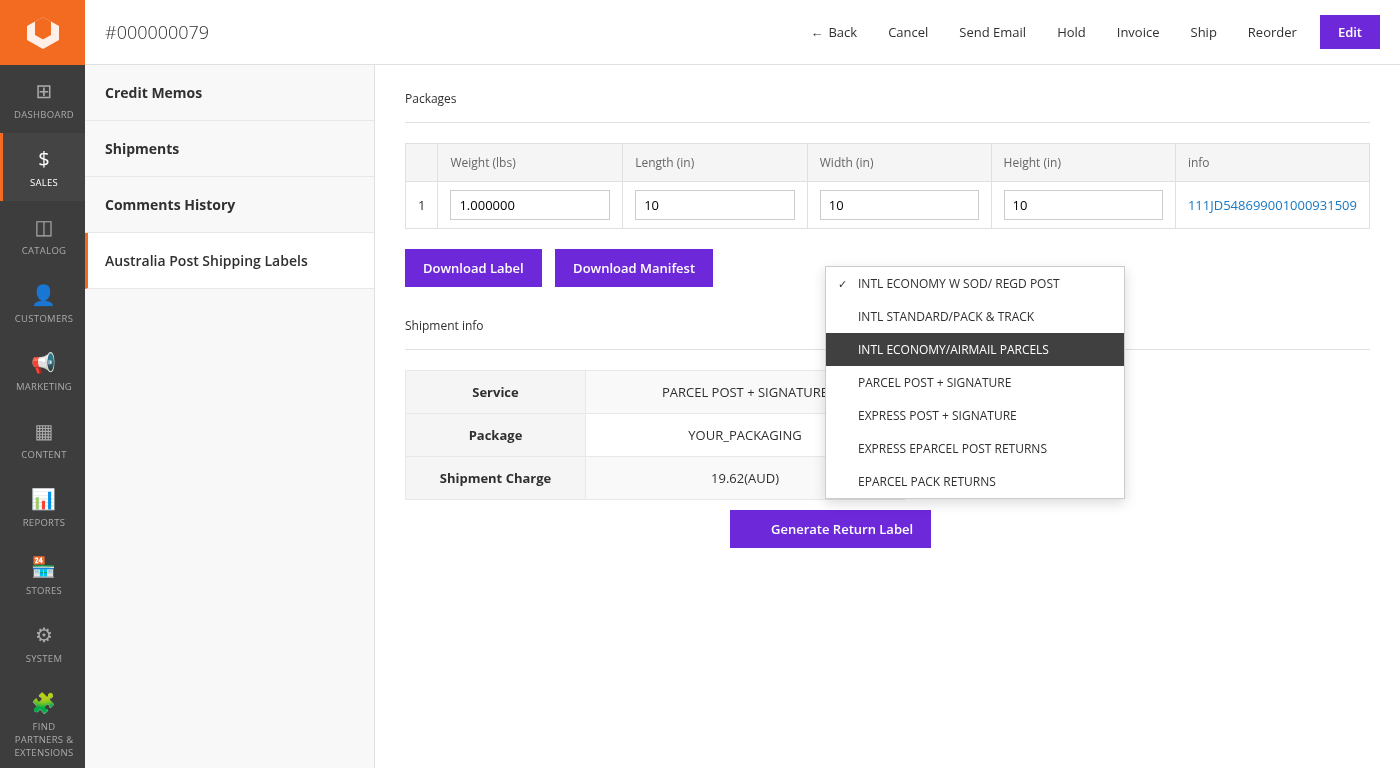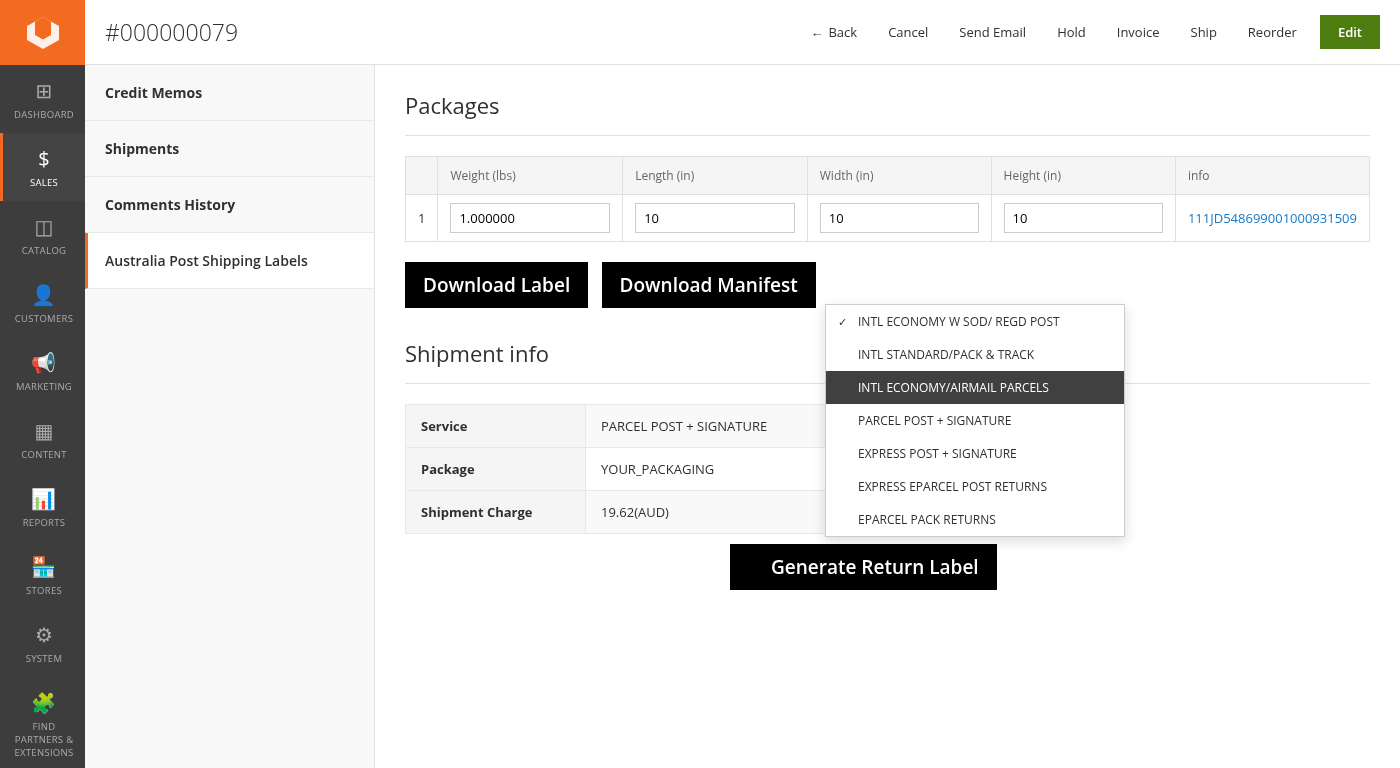--- a/index.html
+++ b/index.html
@@ -56,42 +56,42 @@
     .top-header {
       background: #fff;
       border-bottom: 1px solid #e0e0e0;
       display: flex;
       align-items: center;
       padding: 0 20px;
       height: 65px;
       flex-shrink: 0;
     }
     .order-title {
-      font-size: 23px;
+      font-size: 18px;
       font-weight: 300;
       color: #303030;
       flex: 1;
     }
     .header-actions {
       display: flex;
       align-items: center;
       gap: 15px;
     }
     .header-btn {
       background: none;
       border: none;
       cursor: pointer;
       font-size: 13px;
       color: #303030;
       padding: 5px 8px;
       font-family: inherit;
     }
     .header-btn.back { display: flex; align-items: center; gap: 5px; }
     .header-btn-edit {
-      background: #4d7c0f;
+      background: #6d28d9;
       color: #fff;
       border: none;
       padding: 8px 18px;
       font-size: 13px;
       cursor: pointer;
       font-family: inherit;
       font-weight: 600;
     }
 
     
@@ -131,21 +131,21 @@
     .main-panel {
       flex: 1;
       overflow-y: auto;
       background: #fff;
       padding: 25px 30px;
       position: relative;
     }
 
     
     .section-title {
-      font-size: 22px;
+      font-size: 12px;
       font-weight: 400;
       color: #303030;
       margin-bottom: 15px;
     }
     .section-divider {
       border: none;
       border-top: 1px solid #e0e0e0;
       margin-bottom: 20px;
     }
 
@@ -178,45 +178,46 @@
     .packages-table input[type="text"] {
       border: 1px solid #ccc;
       padding: 5px 8px;
       width: 100%;
       font-size: 13px;
       font-family: inherit;
     }
 
     
     .btn-orange {
-      background: #000000;
+      background: #6d28d9;
       color: #fff;
       border: none;
       padding: 10px 18px;
-      font-size: 19px;
+      font-size: 13px;
       cursor: pointer;
       font-family: inherit;
       font-weight: 600;
       margin-right: 10px;
     }
 
     
     .shipment-info-section { margin-top: 30px; }
     .info-table {
       width: 100%;
       border-collapse: collapse;
       max-width: 500px;
     }
     .info-table tr:nth-child(odd) { background: #f9f9f9; }
     .info-table tr:nth-child(even) { background: #fff; }
     .info-table td {
       padding: 12px 15px;
       font-size: 13px;
       color: #303030;
       border: 1px solid #e8e8e8;
+      text-align: center;
     }
     .info-table td:first-child {
       font-weight: 700;
       width: 180px;
       background: #f5f5f5;
     }
 
     
     .dropdown-overlay {
       position: absolute;

